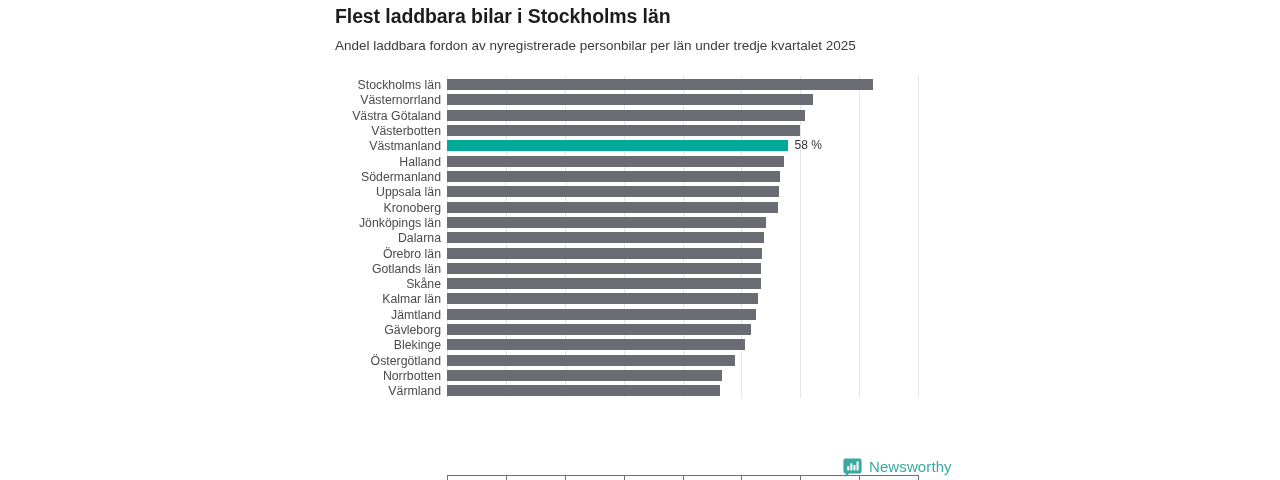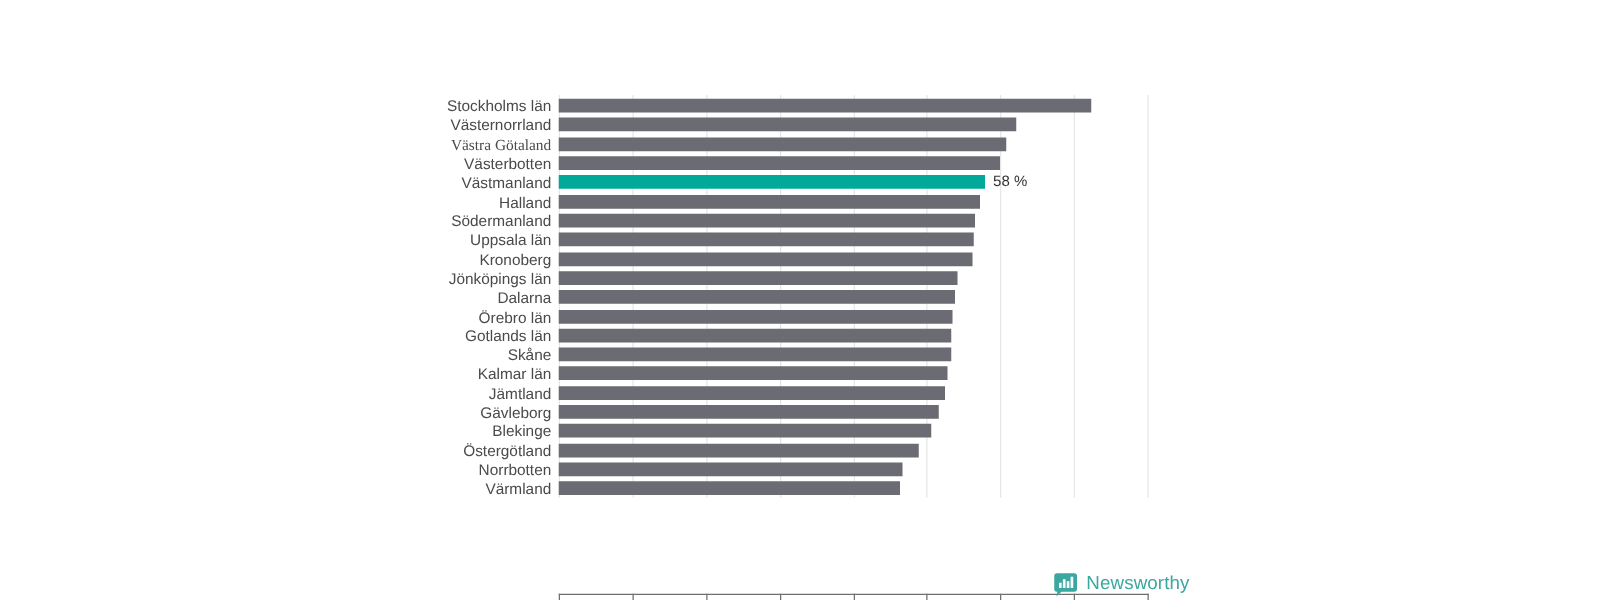--- a/index.html
+++ b/index.html
@@ -143,27 +143,29 @@
     letter-spacing: 0.1px;
     line-height: 17px;
   }
 </style>
 </head>
 <body>
 
 <div id="page">
 
   <div class="header">
+    <h1 class="chart-title">Flest laddbara bilar i Stockholms län</h1>
+    <p class="chart-subtitle">Andel laddbara fordon av nyregistrerade personbilar per län under tredje kvartalet 2025</p>
   </div>
 
   <div class="plot-wrap">
     <div class="cat-labels" id="cat-labels">
         <div class="cat-label" style="top: 3px;">Stockholms län</div>
         <div class="cat-label" style="top: 18.32px;">Västernorrland</div>
-        <div class="cat-label" style="top: 33.64px; font-family: Liberation Serif, serif;">Västra Götaland</div>
+        <div class="cat-label" style="top: 33.64px;">Västra Götaland</div>
         <div class="cat-label" style="top: 48.96px;">Västerbotten</div>
         <div class="cat-label" style="top: 64.28px;">Västmanland</div>
         <div class="cat-label" style="top: 79.6px;">Halland</div>
         <div class="cat-label" style="top: 94.92px;">Södermanland</div>
         <div class="cat-label" style="top: 110.24px;">Uppsala län</div>
         <div class="cat-label" style="top: 125.56px;">Kronoberg</div>
         <div class="cat-label" style="top: 140.88px;">Jönköpings län</div>
         <div class="cat-label" style="top: 156.2px;">Dalarna</div>
         <div class="cat-label" style="top: 171.52px; text-align: right;">Örebro län</div>
         <div class="cat-label" style="top: 186.84px;">Gotlands län</div>

